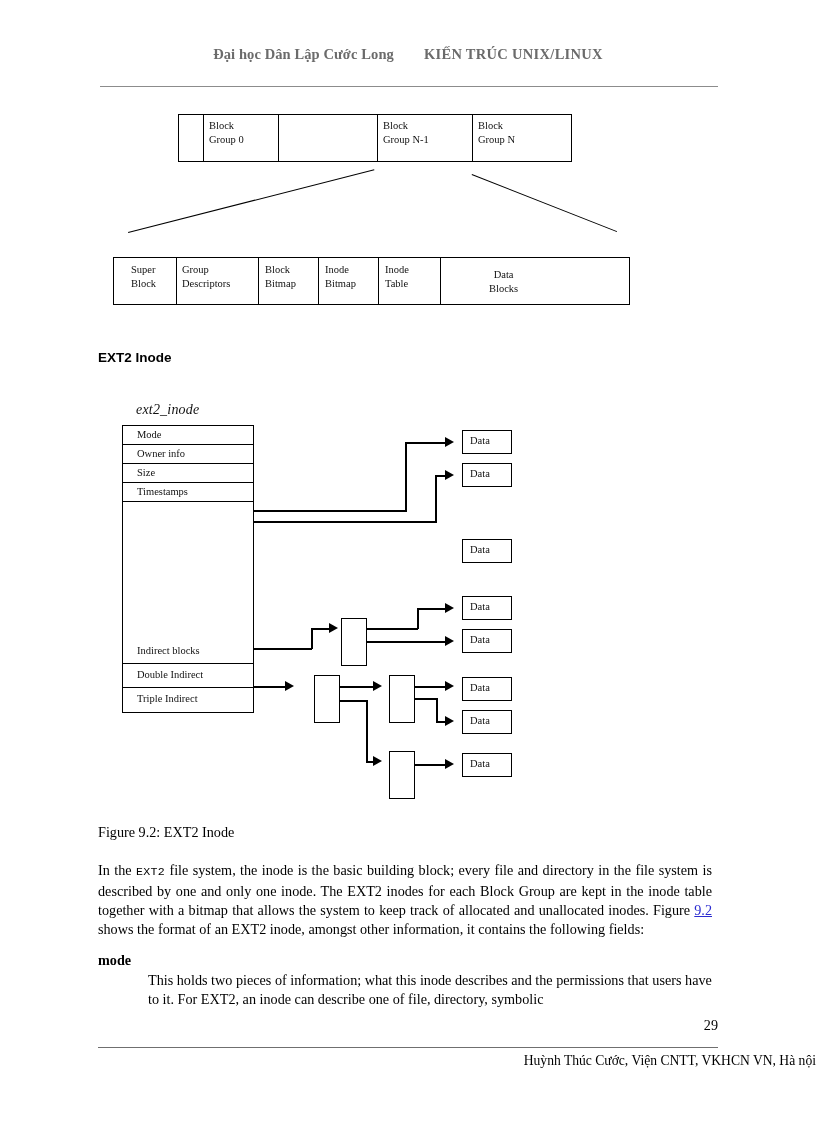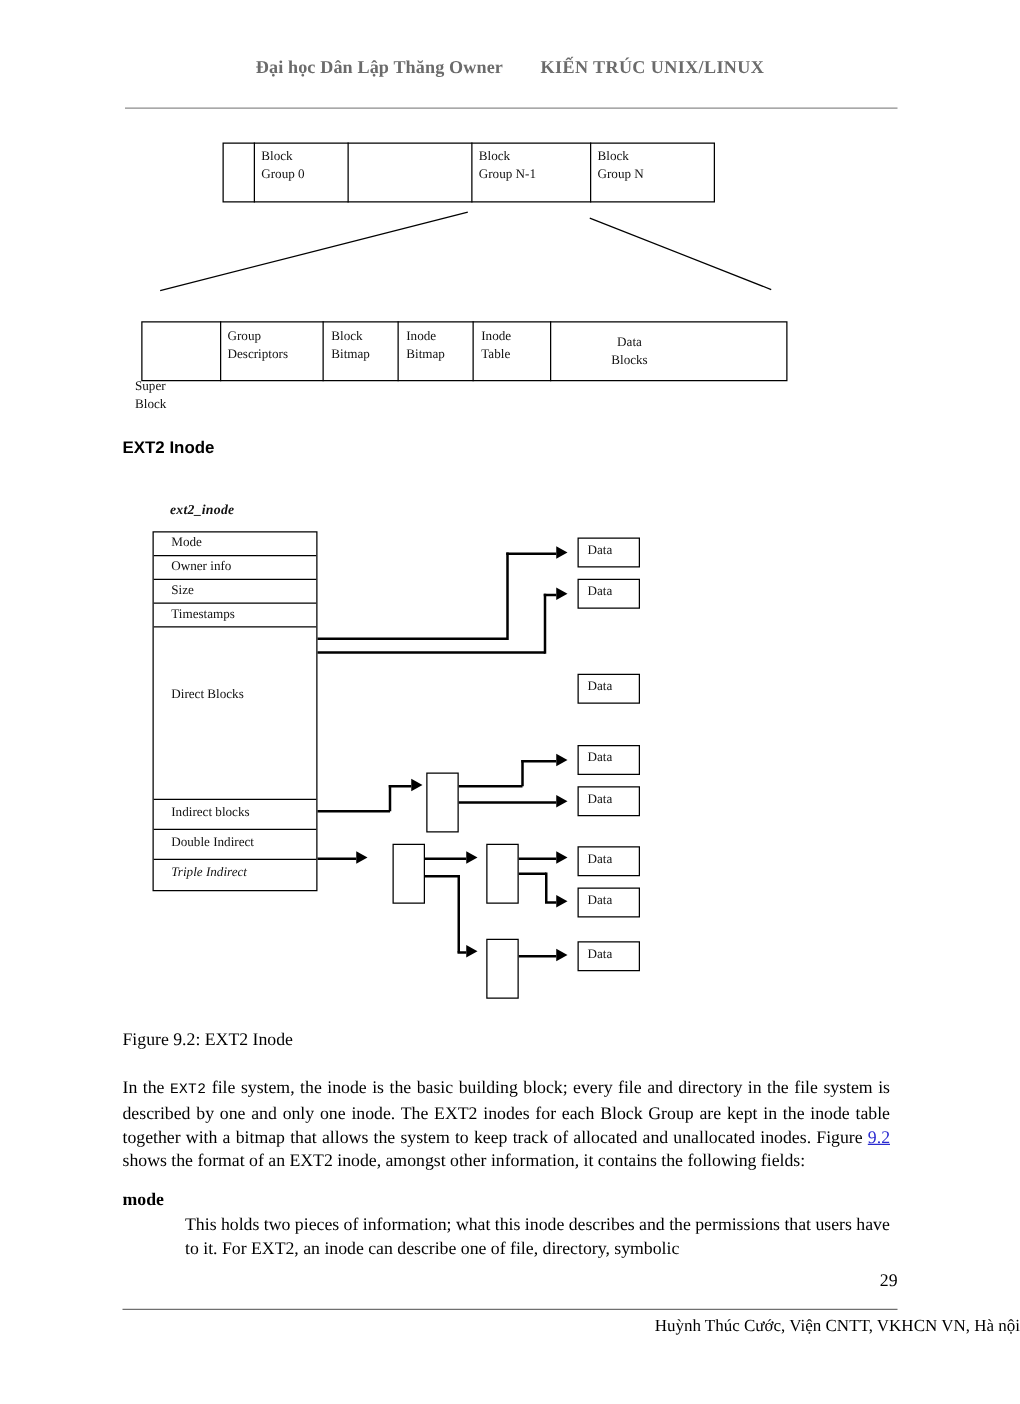--- a/index.html
+++ b/index.html
@@ -102,22 +102,22 @@
     white-space: nowrap;
   }
   .inode-row.tall span { top: 48px; }
 
   .inode-caption {
     position: absolute;
     left: 136px;
     top: 402px;
     font-family: "Liberation Serif", "DejaVu Serif", serif;
     font-style: italic;
-    font-weight: bold;
-    font-size: 11px;
+    font-weight: normal;
+    font-size: 14px;
     color: #111;
     letter-spacing: 0.2px;
   }
 
   
   .data-box {
     position: absolute;
     box-sizing: border-box;
     width: 50px;
     height: 24px;
@@ -233,21 +233,21 @@
     width: 816px;
     text-align: right;
     font-size: 13.6px;
     color: #000;
   }
 </style>
 </head>
 <body>
 
 <div class="page-header">
-  <span class="hdr-left">Đại học Dân Lập Thăng Owner</span><span class="hdr-right">KIẾN TRÚC UNIX/LINUX</span>
+  <span class="hdr-left">Đại học Dân Lập Cước Long</span><span class="hdr-right">KIẾN TRÚC UNIX/LINUX</span>
 </div>
 <div class="header-rule"></div>
 
 <div>
 
   <div class="dbox" style="left:178px; top:114px; width:394px; height:48px;"></div>
   <div class="dcell" style="left:203px; top:114px; width:0; height:48px;"></div>
   <div class="dcell" style="left:278px; top:114px; width:0; height:48px;"></div>
   <div class="dcell" style="left:377px; top:114px; width:0; height:48px;"></div>
   <div class="dcell" style="left:472px; top:114px; width:0; height:48px;"></div>
@@ -262,21 +262,21 @@
   <div class="diag" style="left:128px; top:232px; width:254px; transform: rotate(-14.3deg);"></div>
   <div class="diag" style="left:472px; top:174px; width:156px; transform: rotate(21.5deg);"></div>
 
   <div class="dbox" style="left:113px; top:257px; width:517px; height:48px;"></div>
   <div class="dcell" style="left:176px; top:257px; width:0; height:48px;"></div>
   <div class="dcell" style="left:258px; top:257px; width:0; height:48px;"></div>
   <div class="dcell" style="left:318px; top:257px; width:0; height:48px;"></div>
   <div class="dcell" style="left:378px; top:257px; width:0; height:48px;"></div>
   <div class="dcell" style="left:440px; top:257px; width:0; height:48px;"></div>
 
-  <div class="celltext" style="left:108px; top:263px;margin-top:40px;">Super
+  <div class="celltext" style="left:131px; top:263px;">Super
 Block</div>
   <div class="celltext" style="left:182px; top:263px;font-family:Liberation Serif, serif;">Group
 Descriptors</div>
   <div class="celltext" style="left:265px; top:263px;">Block
 Bitmap</div>
   <div class="celltext" style="left:325px; top:263px;">Inode
 Bitmap</div>
   <div class="celltext" style="left:385px; top:263px;">Inode
 Table</div>
   <div class="celltext" style="left:489px; top:268px; text-align:center;">Data
@@ -295,30 +295,27 @@
       </div>
     <div class="inode-row" style="top:19px;  height:19px;">
       <span>Owner info</span>
       </div>
     <div class="inode-row" style="top:38px;  height:19px;">
       <span>Size</span>
       </div>
     <div class="inode-row" style="top:57px;  height:19px;">
       <span>Timestamps</span>
       </div>
-    <div class="inode-row tall" style="top:76px;  height:138px;">
-      <span>Direct Blocks</span>
-      </div>
     <div class="inode-row" style="top:214px; height:24px;">
       <span style="top:5px;">Indirect blocks</span>
       </div>
     <div class="inode-row" style="top:238px; height:24px;">
       <span style="top:5px;">Double Indirect</span>
       </div>
-    <div class="inode-row" style="top:262px; height:26px;font-style:italic;">
+    <div class="inode-row" style="top:262px; height:26px;">
       <span style="top:5px;">Triple Indirect</span>
       </div>
   </div>
 
   <div class="data-box" style="left:462px; top:430px;">
     <span>Data</span>
     </div>
   <div class="data-box" style="left:462px; top:463px;">
     <span>Data</span>
     </div>

